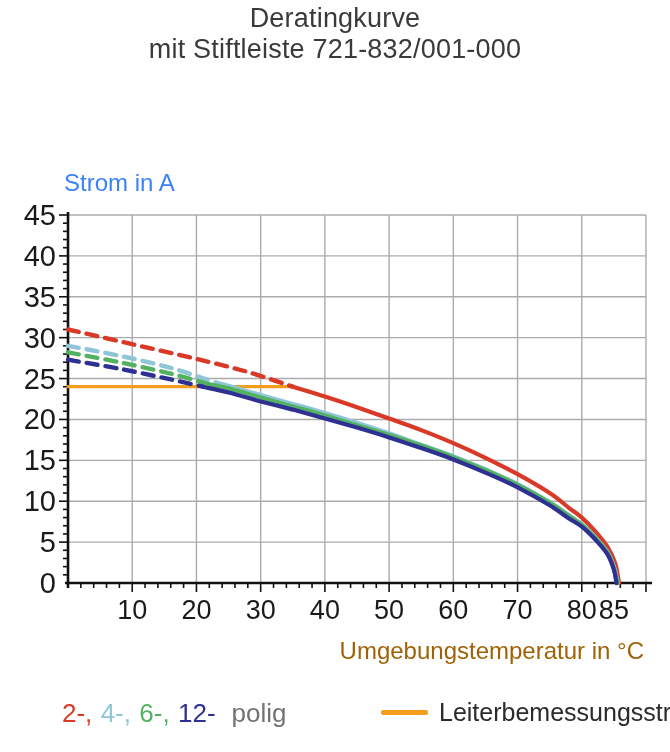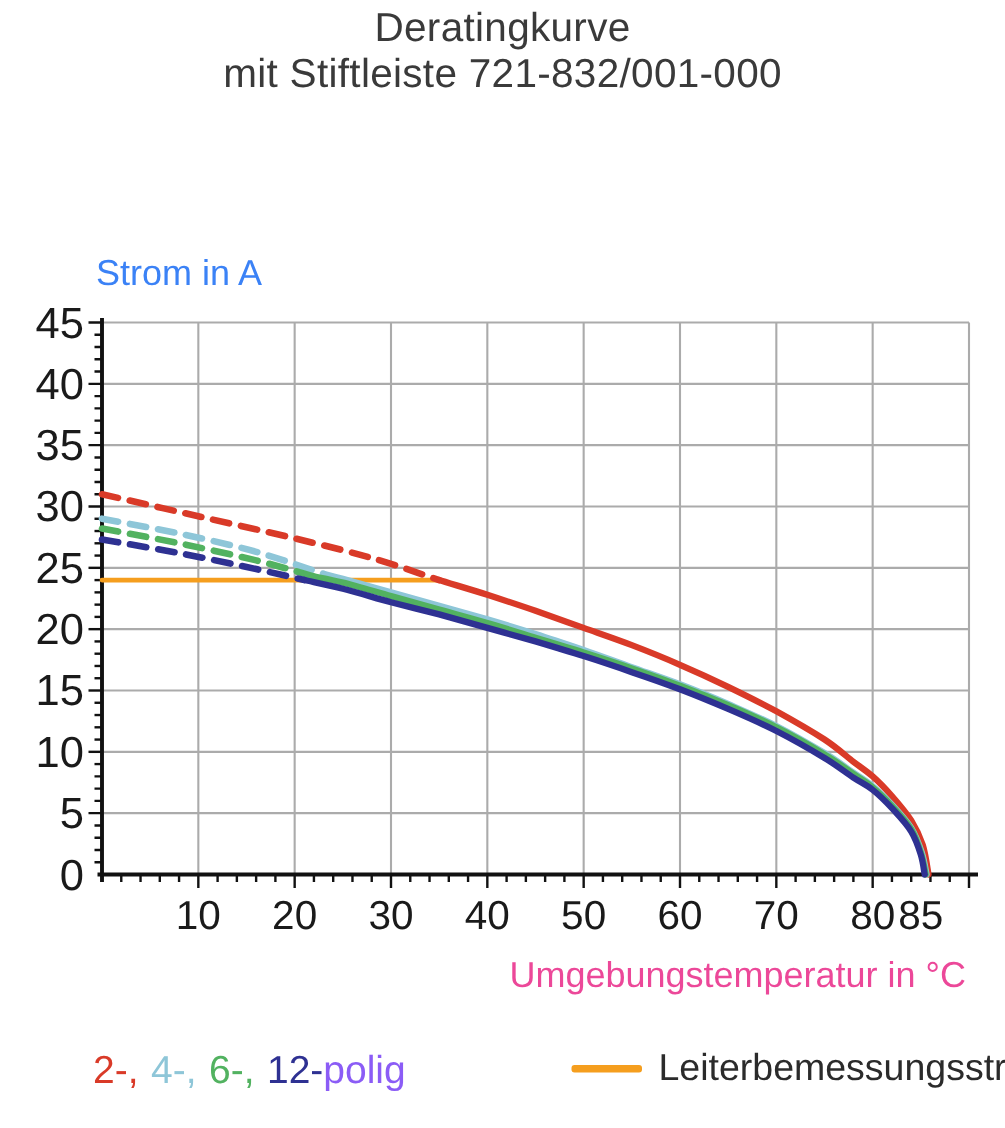--- a/index.html
+++ b/index.html
@@ -8,29 +8,29 @@
     font-family:"Liberation Sans",sans-serif;color:#1a1a1a;
   }
   .titleblock{
     position:absolute;top:3px;left:0;width:670px;text-align:center;
     font-size:27px;line-height:31px;color:#3a3a3a;letter-spacing:0.2px;
   }
   .y-axis-title{
     position:absolute;left:36px;top:169px;font-size:24px;color:#3b82f6;margin-left:28px;
   }
   .x-axis-title{
-    position:absolute;right:26px;top:637px;font-size:24px;color:#ec4899;
+    position:absolute;right:26px;top:637px;font-size:24px;color:#a16207;
   }
   #chart{position:absolute;left:0;top:195px;}
   #chart text{font-family:"Liberation Sans",sans-serif;}
   .legend{position:absolute;left:0;top:694px;width:670px;height:40px;font-size:26px;}
   .legend-poles{position:absolute;left:62px;top:4px;white-space:nowrap;}
   .pole{margin-right:0.32em;}
-  .pole:last-of-type{margin-right:0;}
-  .pole-suffix{color:#8b5cf6;}
+  .pole:last-of-type{margin-right:16px;}
+  .pole-suffix{color:#737373;}
   .legend-rated{position:absolute;left:381px;top:4px;display:flex;align-items:center;white-space:nowrap;}
   .rated-swatch{display:inline-block;width:47px;height:5px;border-radius:2px;margin-right:11px;}
   .rated-label{font-size:25px;color:#2b2b2b;}
 </style>
 </head>
 <body>
 
 <div class="page">
 
   <div class="titleblock">

